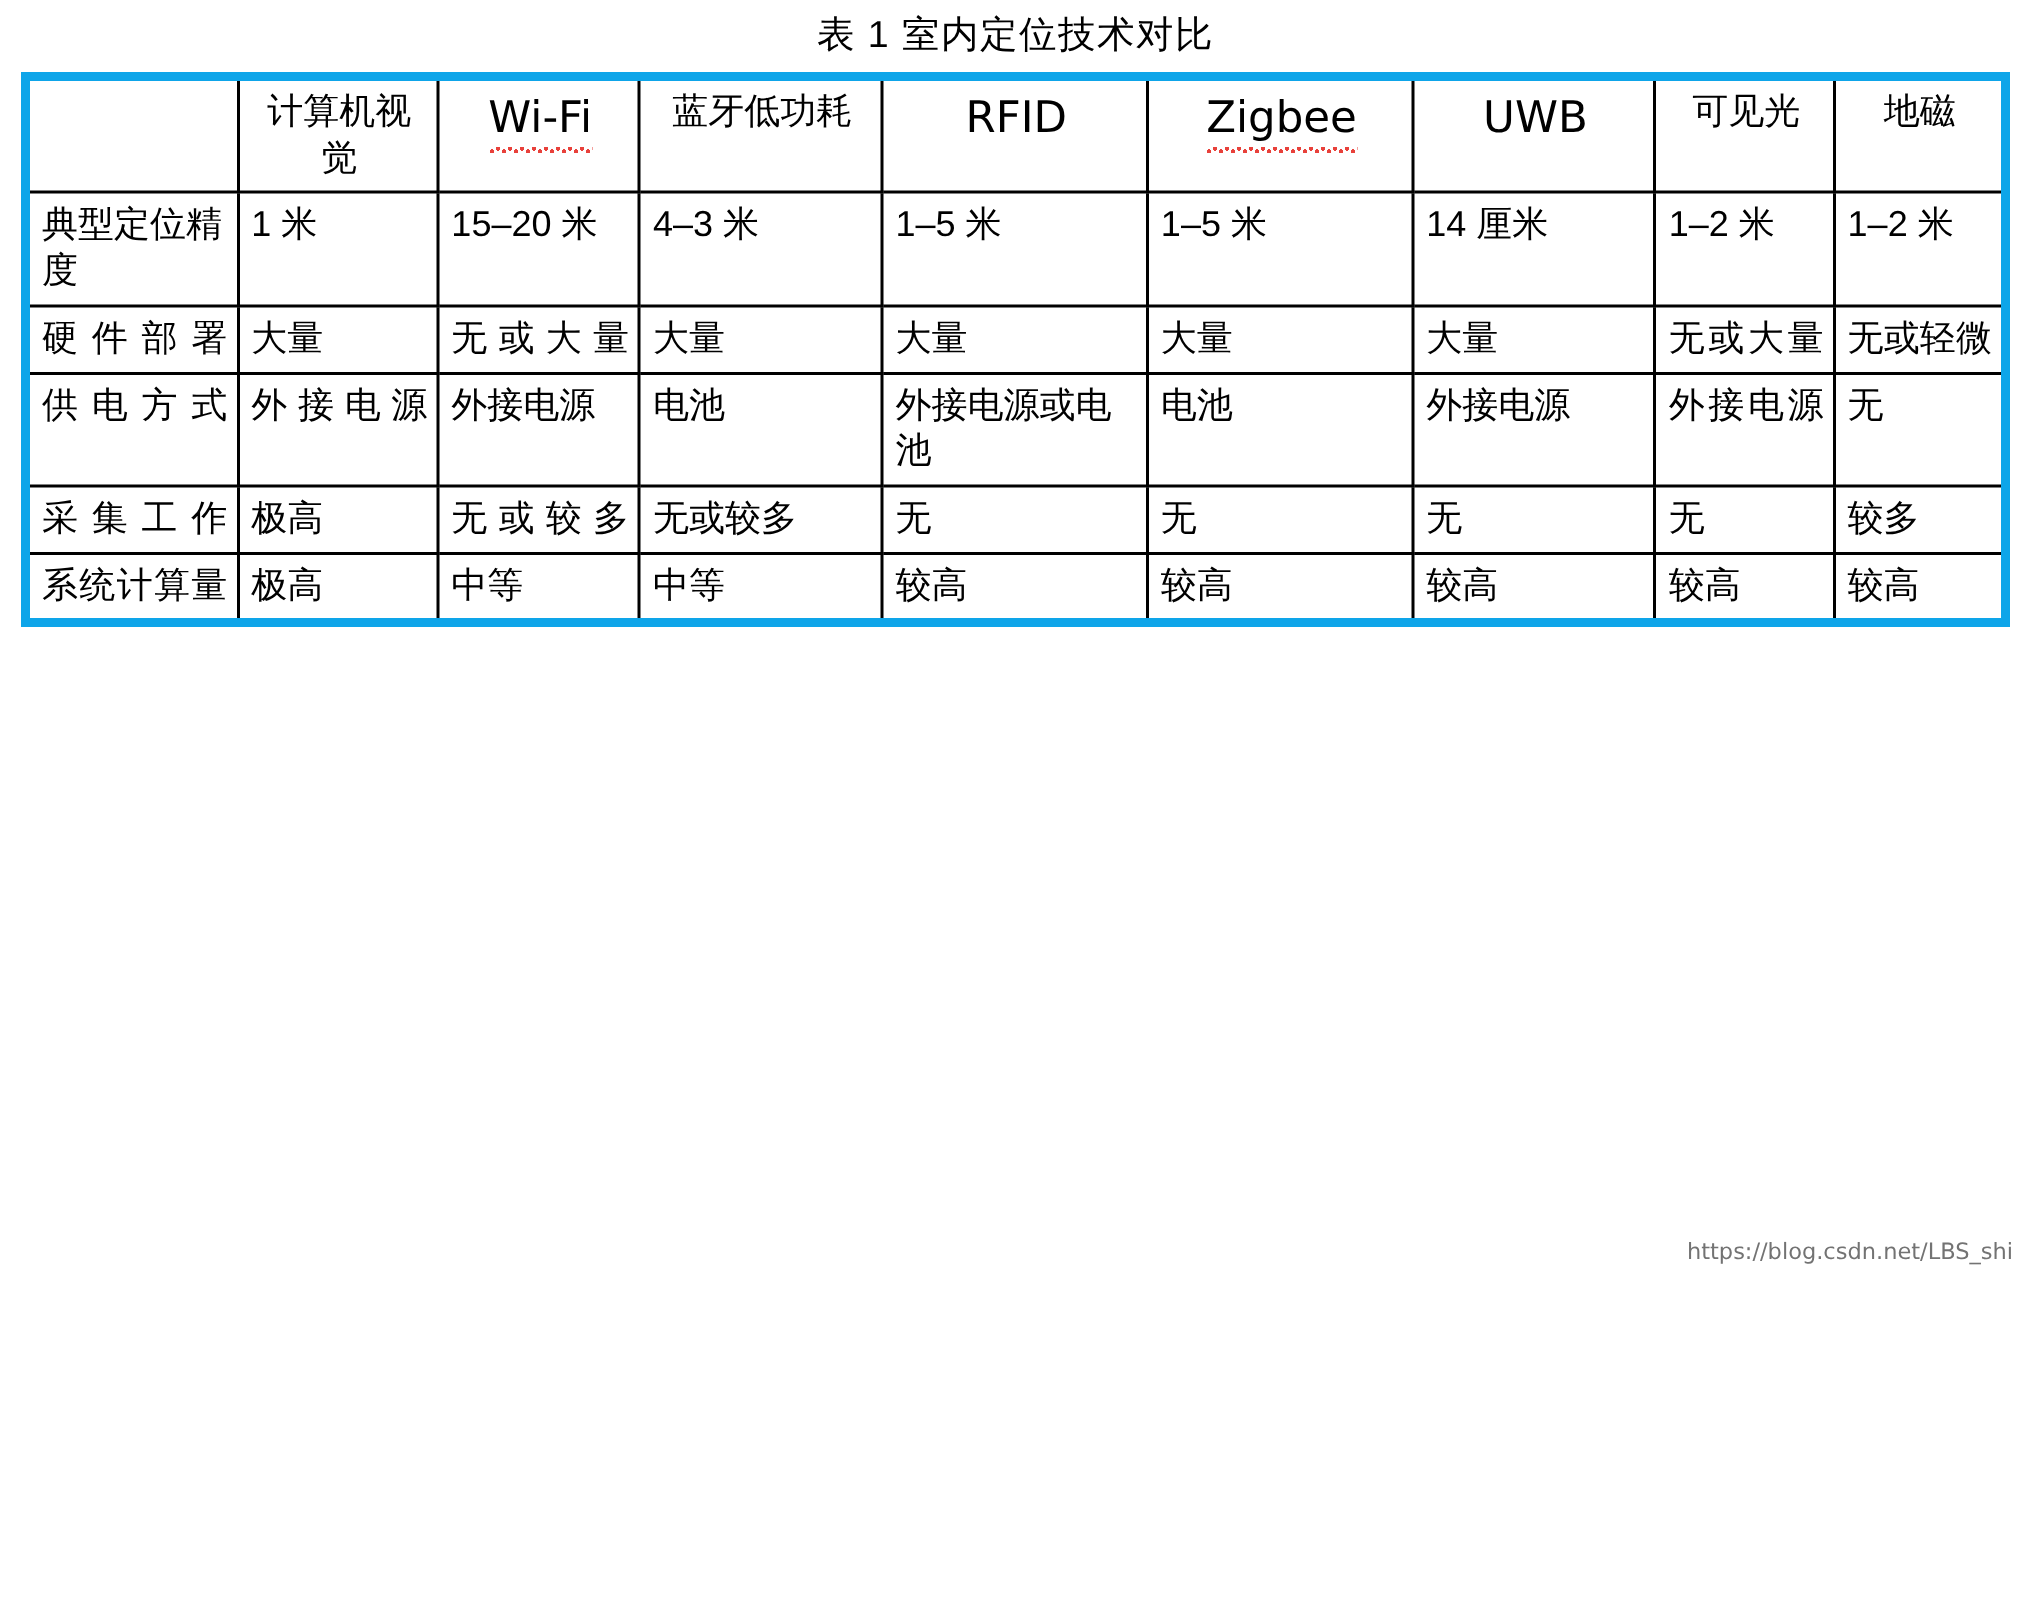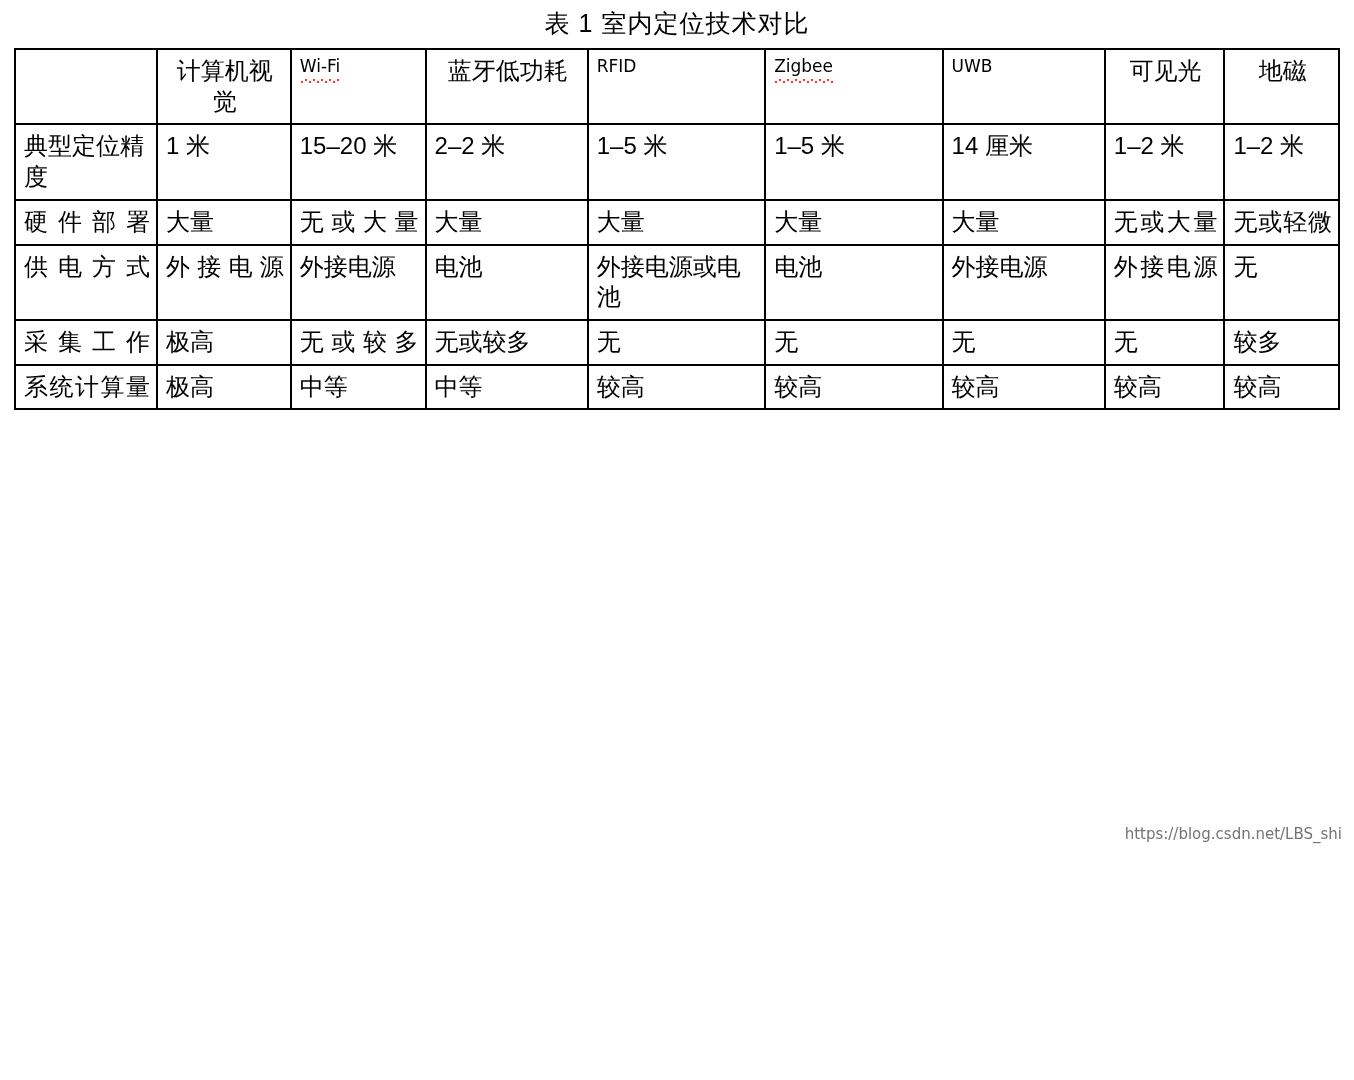--- a/index.html
+++ b/index.html
@@ -28,21 +28,21 @@
     padding-top: 8px;
     padding-bottom: 10px;
     letter-spacing: 1px;
     white-space: nowrap;
   }
   table.cmp {
     border-collapse: collapse;
     table-layout: fixed;
     margin-left: 14px;
     width: 1326px;
-    border: 1px solid #0ea5e9;
+    border: 6px solid #0ea5e9;
   }
   table.cmp td, table.cmp th {
     border: 2px solid #000;
     vertical-align: top;
     padding: 6px 6px 6px 8px;
     font-size: 24px;
     line-height: 1.28;
     font-weight: normal;
     text-align: left;
     word-break: break-word;
@@ -63,24 +63,24 @@
     vertical-align: top;
   }
   thead td.corner { border-right: 2px solid #000; }
 
   .hdr-cn {
     display: block;
     text-align: center;
   }
   .hdr-lat {
     display: block;
-    text-align: left;
+    text-align: center;
     position: relative;
     font-family: "DejaVu Sans", sans-serif;
-    font-size: 17px;
+    font-size: 29px;
   }
   .squig {
     display: inline-block;
     position: relative;
   }
   .squig::after {
     content: "";
     position: absolute;
     left: 0;
     right: 0;
@@ -160,21 +160,21 @@
           <span class="hdr-cn">地磁</span>
         </td>
       </tr>
     </thead>
     <tbody>
 
       <tr>
         <td class="rowhdr">典型定位精度</td>
         <td>1 米</td>
         <td>15–20 米</td>
-        <td>2–2 米</td>
+        <td>4–3 米</td>
         <td>1–5 米</td>
         <td>1–5 米</td>
         <td>14 厘米</td>
         <td>1–2 米</td>
         <td>1–2 米</td>
       </tr>
 
 
       <tr>
         <td class="rowhdr">硬件部署</td>

